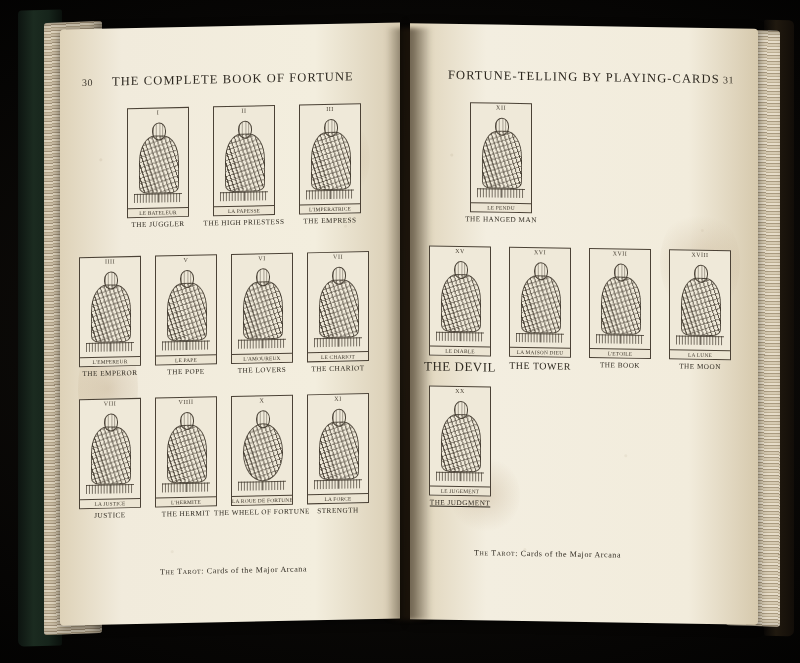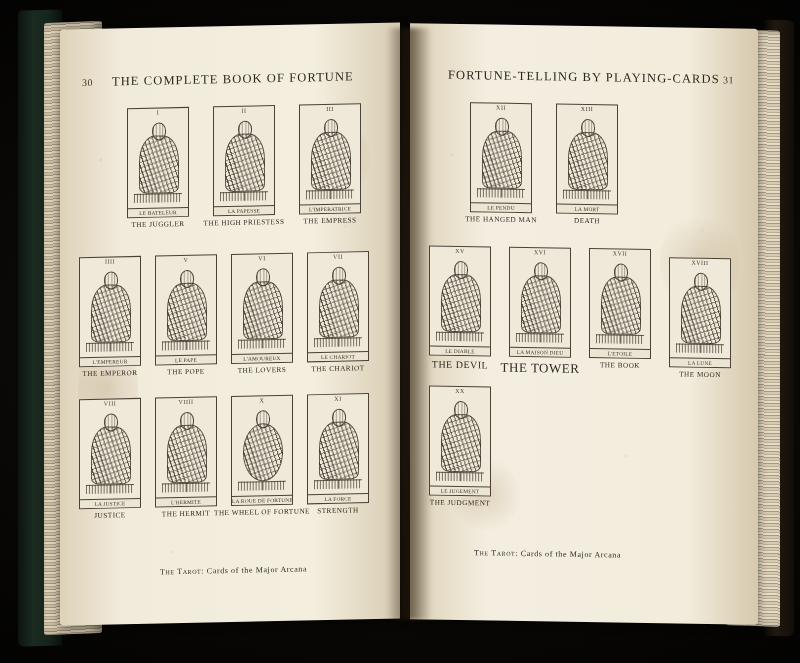--- a/index.html
+++ b/index.html
@@ -334,71 +334,59 @@
               <div class="rn">XII</div>
               <div class="fig">
                 <div class="head"></div>
                 <div class="body"></div>
                 <div class="base"></div>
               </div>
               <div class="cn">LE PENDU</div>
             </div>
             <div class="cap" style="font-size: 7.2px;">THE HANGED MAN</div>
           </div>
-          <div class="cardcell" style="justify-self: center;">
-            <div class="card" style="width: 62px; height: 110px;">
-              <div class="rn">XIII</div>
-              <div class="fig">
-                <div class="head"></div>
-                <div class="body"></div>
-                <div class="base"></div>
-              </div>
-              <div class="cn">LA MORT</div>
-            </div>
-            <div class="cap" style="font-size: 7.2px;">DEATH</div>
-          </div>
         </div>
         <div style="position: absolute; left: 10px; top: 222px; display: grid; grid-template-columns: repeat(4, 80px);">
           <div class="cardcell" style="justify-self: center;">
             <div class="card" style="width: 62px; height: 110px;">
               <div class="rn">XV</div>
               <div class="fig">
                 <div class="head"></div>
                 <div class="body"></div>
                 <div class="base"></div>
               </div>
               <div class="cn">LE DIABLE</div>
             </div>
-            <div class="cap" style="font-size: 10px;">THE DEVIL</div>
+            <div class="cap" style="font-size: 13px;">THE DEVIL</div>
           </div>
           <div class="cardcell" style="justify-self: center;">
             <div class="card" style="width: 62px; height: 110px;">
               <div class="rn">XVI</div>
               <div class="fig">
                 <div class="head"></div>
                 <div class="body"></div>
                 <div class="base"></div>
               </div>
               <div class="cn">LA MAISON DIEU</div>
             </div>
-            <div class="cap" style="font-size: 13px;">THE TOWER</div>
+            <div class="cap" style="font-size: 10px;">THE TOWER</div>
           </div>
           <div class="cardcell" style="justify-self: center;">
             <div class="card" style="width: 62px; height: 110px;">
               <div class="rn">XVII</div>
               <div class="fig star">
                 <div class="head"></div>
                 <div class="body"></div>
                 <div class="base"></div>
               </div>
               <div class="cn">L'ETOILE</div>
             </div>
             <div class="cap" style="font-size: 7.2px;">THE BOOK</div>
           </div>
-          <div class="cardcell" style="justify-self: center; justify-content: flex-end;">
+          <div class="cardcell" style="justify-self: center;">
             <div class="card" style="width: 62px; height: 110px;">
               <div class="rn">XVIII</div>
               <div class="fig moon">
                 <div class="head"></div>
                 <div class="body"></div>
                 <div class="base"></div>
               </div>
               <div class="cn">LA LUNE</div>
             </div>
             <div class="cap" style="font-size: 7.2px;">THE MOON</div>
@@ -408,18 +396,18 @@
           <div class="cardcell" style="justify-self: center;">
             <div class="card" style="width: 62px; height: 110px;">
               <div class="rn">XX</div>
               <div class="fig">
                 <div class="head"></div>
                 <div class="body"></div>
                 <div class="base"></div>
               </div>
               <div class="cn">LE JUGEMENT</div>
             </div>
-            <div class="cap" style="font-size: 7.2px;">THE JUDGMENT</div>
+            <div class="cap" style="font-size: 7.2px; text-decoration: underline;">THE JUDGMENT</div>
           </div>
         </div>
       </div>
   </div>
 </div>
 
 </body></html>

